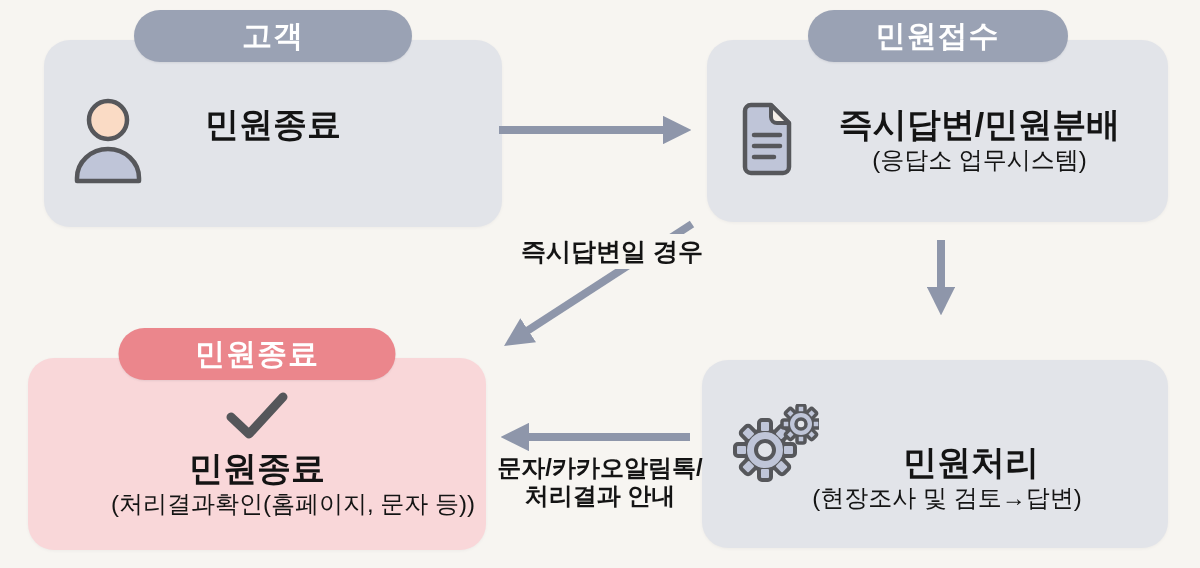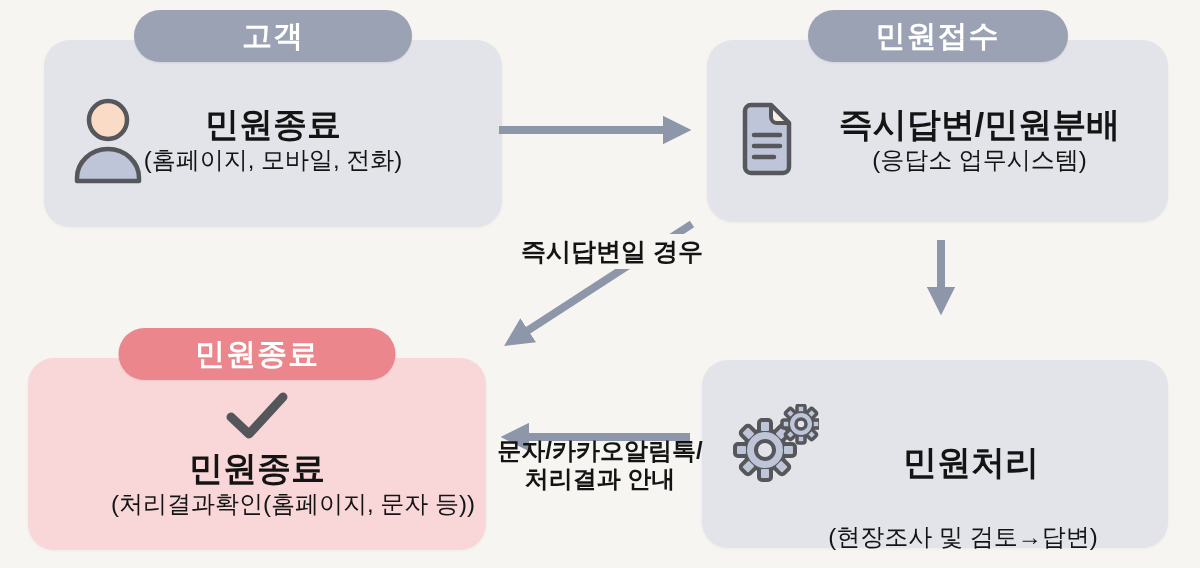--- a/index.html
+++ b/index.html
@@ -38,59 +38,58 @@
   .n-intake{ left:707px; top:40px; width:461px; height:182px; }
   .n-intake .badge{ width:260px;justify-content:center; }
   .n-intake .node-icon{ left:30px; top:61px; }
   .n-intake .title{ top:62px; left:42px; }
   .n-intake .subtitle{ top:104px; left:42px; }
 
   .n-handler{ left:702px; top:360px; width:466px; height:188px; }
   .n-handler .badge{ width:258px; }
   .n-handler .node-icon{ left:31px; top:44px; }
   .n-handler .title{ top:80px; left:36px; }
-  .n-handler .subtitle{ top:122px; left:28px;margin-top:39px; }
+  .n-handler .subtitle{ top:122px; left:12px; }
 
   .n-closure{ left:28px; top:358px; width:458px; height:192px; }
   .n-closure .badge{ width:277px; }
   .n-closure .node-icon{ left:50%; top:34px; transform:translateX(-50%); }
   .n-closure .title{ top:88px; }
   .n-closure .subtitle{ top:130px;margin-left:36px; }
 
   svg.arrows{ position:absolute; left:0; top:0; z-index:2; pointer-events:none; }
   .arrow-line{ stroke:var(--arrow); stroke-width:8; fill:none; }
   .arrow-head{ fill:var(--arrow); }
 
   .float-label{ position:absolute; z-index:3; color:var(--text); }
   .immediate-label{
     left:512px; top:234px; font-size:25px; font-weight:700;
     background:var(--page-bg); padding:1px 9px; white-space:nowrap;
   }
   .notify-label{
-    left:450px; top:437px; width:300px; text-align:center;
+    left:450px; top:454px; width:300px; text-align:center;
     font-size:24px; font-weight:600; line-height:28px;
   }
 </style>
 </head>
 <body>
 
 <div class="canvas">
 
   <section class="node gray n-customer">
     <div class="badge gray-badge">
       <span>고객</span>
     </div>
     <div class="node-icon">
       <svg width="68" height="86" viewBox="0 0 68 86">
         <circle cx="34" cy="22" r="19" fill="var(--head-fill)" stroke="var(--icon-stroke)" stroke-width="4.5"></circle>
         <path d="M3 83 L3 80 A31 29 0 0 1 65 80 L65 83 Z" fill="var(--icon-fill)" stroke="var(--icon-stroke)" stroke-width="4.5" stroke-linejoin="round"></path>
       </svg>
     </div>
     <div class="title">민원종료</div>
-    <div class="subtitle">(홈페이지, 모바일, 전화)</div>
   </section>
 
   <section class="node gray n-intake">
     <div class="badge gray-badge">
       <span>민원접수</span>
     </div>
     <div class="node-icon">
       <svg width="60" height="76" viewBox="0 0 60 76">
         <path d="M14 4 H34 L52 22 V66 A6 6 0 0 1 46 72 H14 A6 6 0 0 1 8 66 V10 A6 6 0 0 1 14 4 Z" fill="var(--icon-fill)" stroke="var(--icon-stroke)" stroke-width="4.5" stroke-linejoin="round"></path>
         <path d="M34 4 V16 A6 6 0 0 0 40 22 H52 Z" fill="#f5efe8" stroke="var(--icon-stroke)" stroke-width="4" stroke-linejoin="round"></path>

